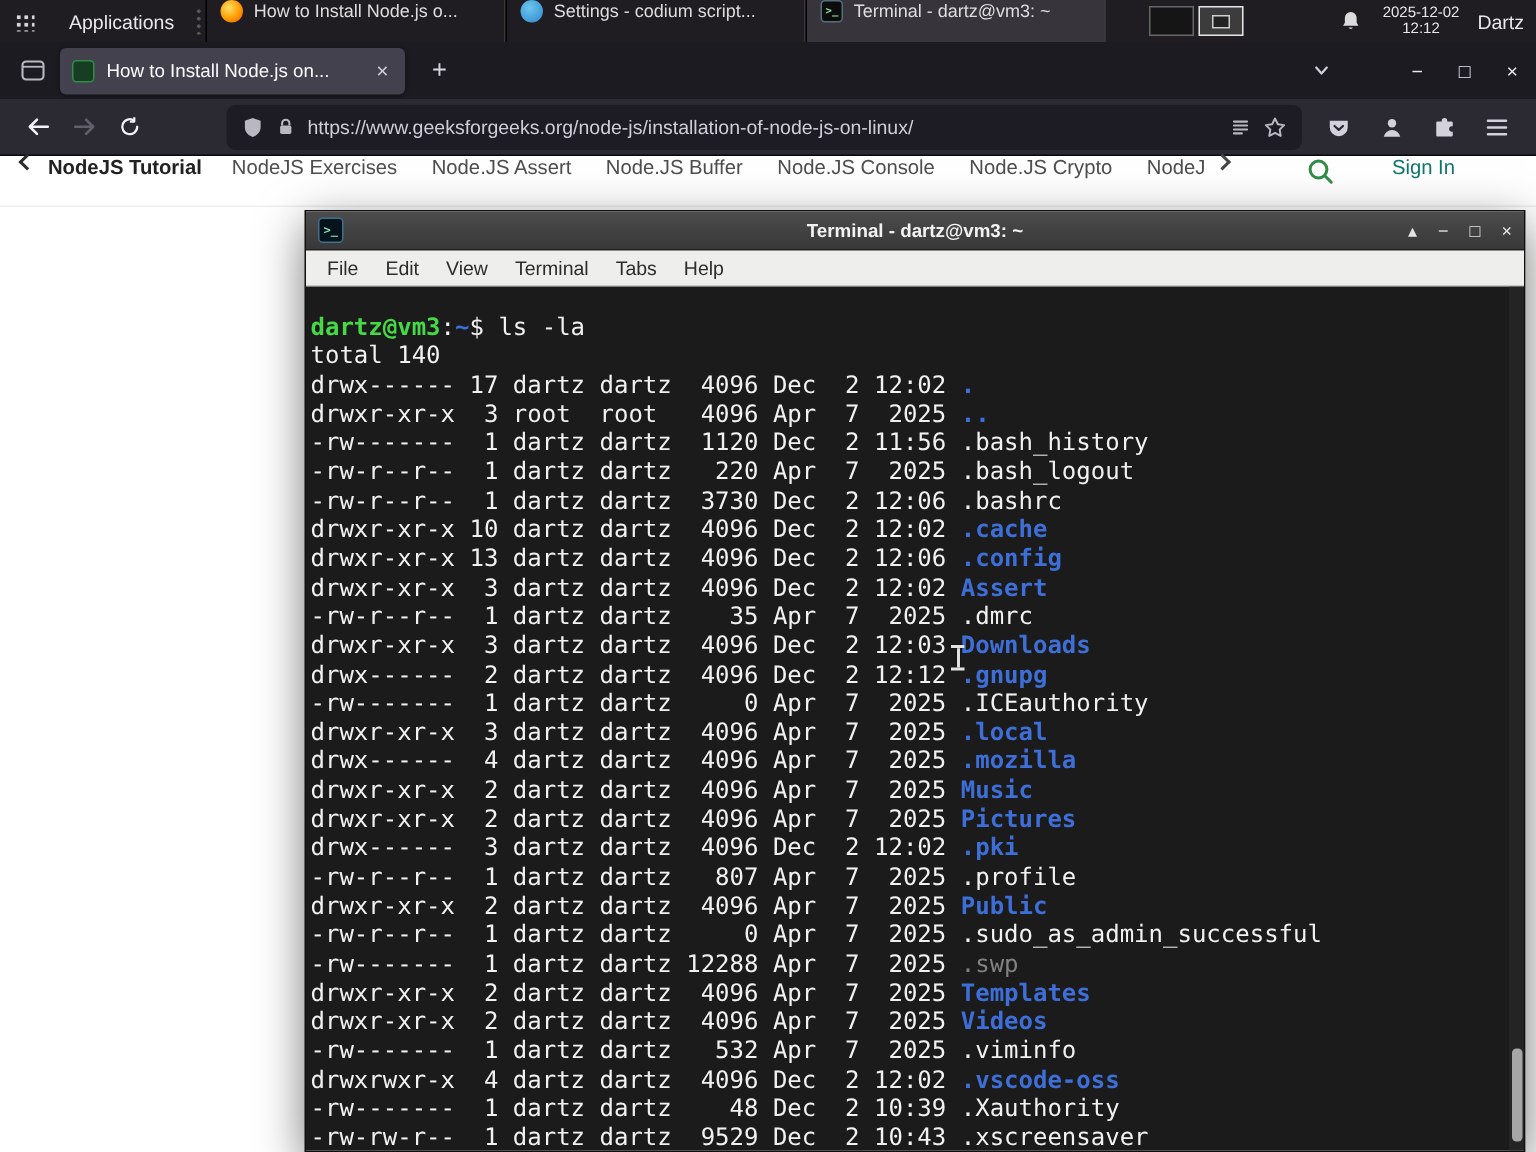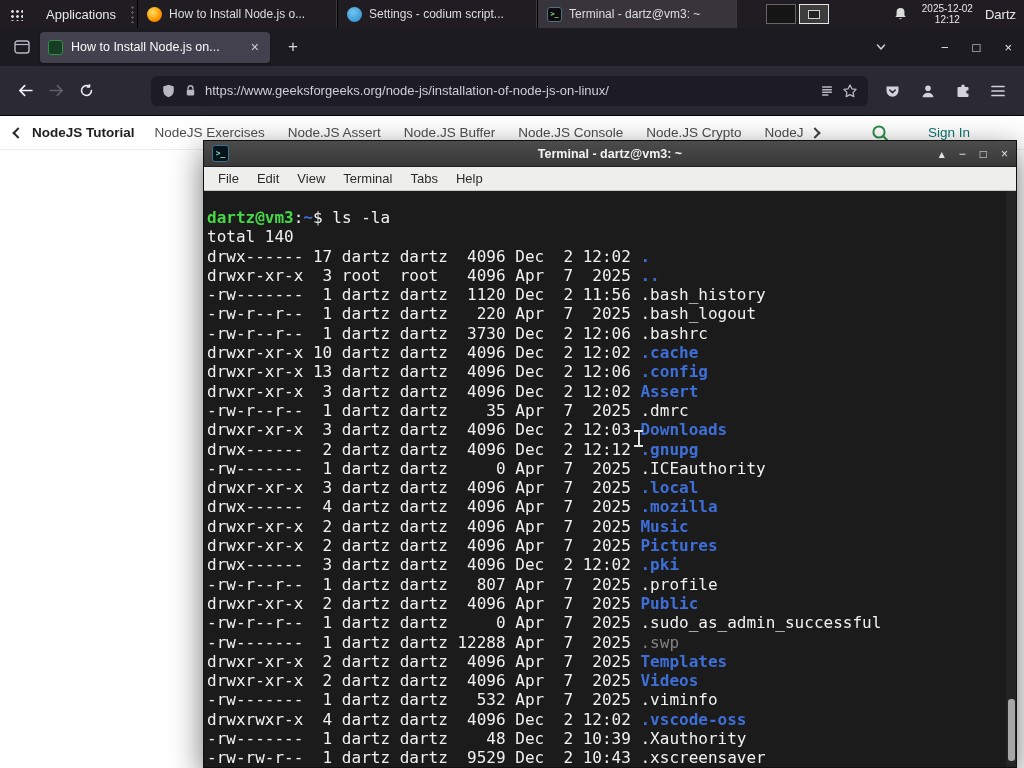--- a/index.html
+++ b/index.html
@@ -6,21 +6,21 @@
 html,body{width:1024px;height:768px;overflow:hidden}
 body{font-family:"Liberation Sans",sans-serif;background:#fff;position:relative}
 svg{display:block}
 
 
 #panel{position:absolute;top:0;left:0;width:1024px;height:28px;background:#1f1d21;display:flex;align-items:center;color:#e8e8e8;z-index:60;font-size:13px}
 .appsbtn{display:flex;align-items:center;gap:23px;padding:0 12px 0 10px;height:100%}
 .gridicon{width:13px;height:13px;background:radial-gradient(circle,#d6d9dc 1.3px,transparent 1.5px);background-size:5px 5px;background-position:0 1px}
 .psep{width:5px;height:18px;margin:0 2px;background:radial-gradient(circle,#5a5a5a 1px,transparent 1.2px);background-size:5px 5px}
 #task-list{display:flex;height:100%}
-.task{width:200px;display:flex;align-items:center;gap:7px;padding:0 9px;border-left:1px solid #000;border-right:1px solid #3a3a3a;font-size:12px;color:#dedede;overflow:hidden}
+.task{width:200px;display:flex;gap:7px;padding:0 9px;border-left:1px solid #000;border-right:1px solid #3a3a3a;font-size:12px;color:#dedede;overflow:hidden}
 .task.active{background:#38343b}
 .tlabel{white-space:nowrap;overflow:hidden;flex:1}
 .ticon{width:15px;height:15px;flex:0 0 15px;border-radius:3px}
 .ticon.firefox{border-radius:50%;background:radial-gradient(circle at 38% 35%,#ffe066,#ff9a00 55%,#e3570e)}
 .ticon.codium{border-radius:50%;background:radial-gradient(circle at 40% 35%,#6cc6f0,#2f86c8)}
 .ticon.terminal{background:#0c0c0c;border:1px solid #53707f;color:#8fe0a0;font:bold 7px/13px "DejaVu Sans Mono",monospace;text-align:center}
 .pflex{flex:1}
 .pager{display:flex;gap:3px;margin-right:64px}
 .ws{width:30px;height:20px;background:#151515;border:1px solid #666;display:block}
 .ws.active{border-color:#e6e6e6;background:#3c3c3c;display:flex;align-items:center;justify-content:center}
@@ -34,28 +34,28 @@
 .tabbar{height:38px;background:#1c1b22;display:flex;align-items:center;padding:0 8px}
 .fview{color:#b9b7c2;margin:0 10px 0 6px}
 .tab{width:230px;height:31px;background:#42414d;border-radius:4px;display:flex;align-items:center;gap:8px;padding:0 8px;color:#fbfbfe;font-size:12.5px;box-shadow:0 1px 3px rgba(0,0,0,.4)}
 .favicon{width:15px;height:15px;border-radius:3px;background:#173d22;border:1px solid #2f8d46;flex:0 0 15px}
 .tabtitle{flex:1;white-space:nowrap;overflow:hidden}
 .tabclose{color:#cfcdd8;font-size:14px;line-height:1;padding:1px 3px;border-radius:3px}
 .newtab{color:#d7d5e0;font-size:17px;margin-left:12px;padding:0 6px}
 .tabspacer{flex:1}
 .tabschev{color:#cfcdd8;margin-right:54px}
 .winctl{display:flex;gap:24px;color:#e8e6f0;font-size:13px;align-items:center;margin-right:4px}
-.toolbar{height:50px;background:#2b2a33;display:flex;align-items:center;padding:0 10px;border-bottom:1px solid #08080a}
+.toolbar{height:38px;background:#2b2a33;display:flex;align-items:center;padding:0 10px;border-bottom:1px solid #08080a}
 .navbtn{color:#f3f2f8;margin:0 7px}
 .navbtn.disabled{color:#62606d}
 .tspacer{width:50px}
 .urlbar{flex:1;height:30px;background:#1d1c25;border-radius:6px;display:flex;align-items:center;padding:0 10px;gap:8px;color:#b9b7c2}
 .urltext{flex:1;color:#cfcdd8;font-size:13px;white-space:nowrap;overflow:hidden}
 .rightics{display:flex;gap:19px;align-items:center;margin:0 8px 0 16px;color:#d3d1dc}
-.sitenav{height:34px;background:#fff;border-bottom:1px solid #ededed;display:flex;align-items:center;padding:0 14px;font-size:13.5px;color:#4e4e4e}
+.sitenav{height:34px;background:#fff;border-bottom:1px solid #ededed;display:flex;padding:0 14px;font-size:13.5px;color:#4e4e4e}
 .chev{width:8px;height:8px;border-left:2.2px solid #2b2b2b;border-bottom:2.2px solid #2b2b2b;display:inline-block;flex:0 0 auto}
 .chev.left{transform:rotate(45deg);margin-right:10px}
 .chev.right{transform:rotate(-135deg);border-color:#444;margin:0 8px}
 .navactive{font-weight:bold;color:#212121;margin-right:20px;white-space:nowrap}
 #nav-links{display:flex;gap:23px;white-space:nowrap;overflow:hidden;max-width:648px}
 .navlink{color:#4e4e4e}
 .snflex{flex:1}
 .searchic{color:var(--accent);margin-right:38px}
 .signin{color:#0f766e;font-weight:normal;margin-right:40px}
 .page{flex:1;background:#fff}

